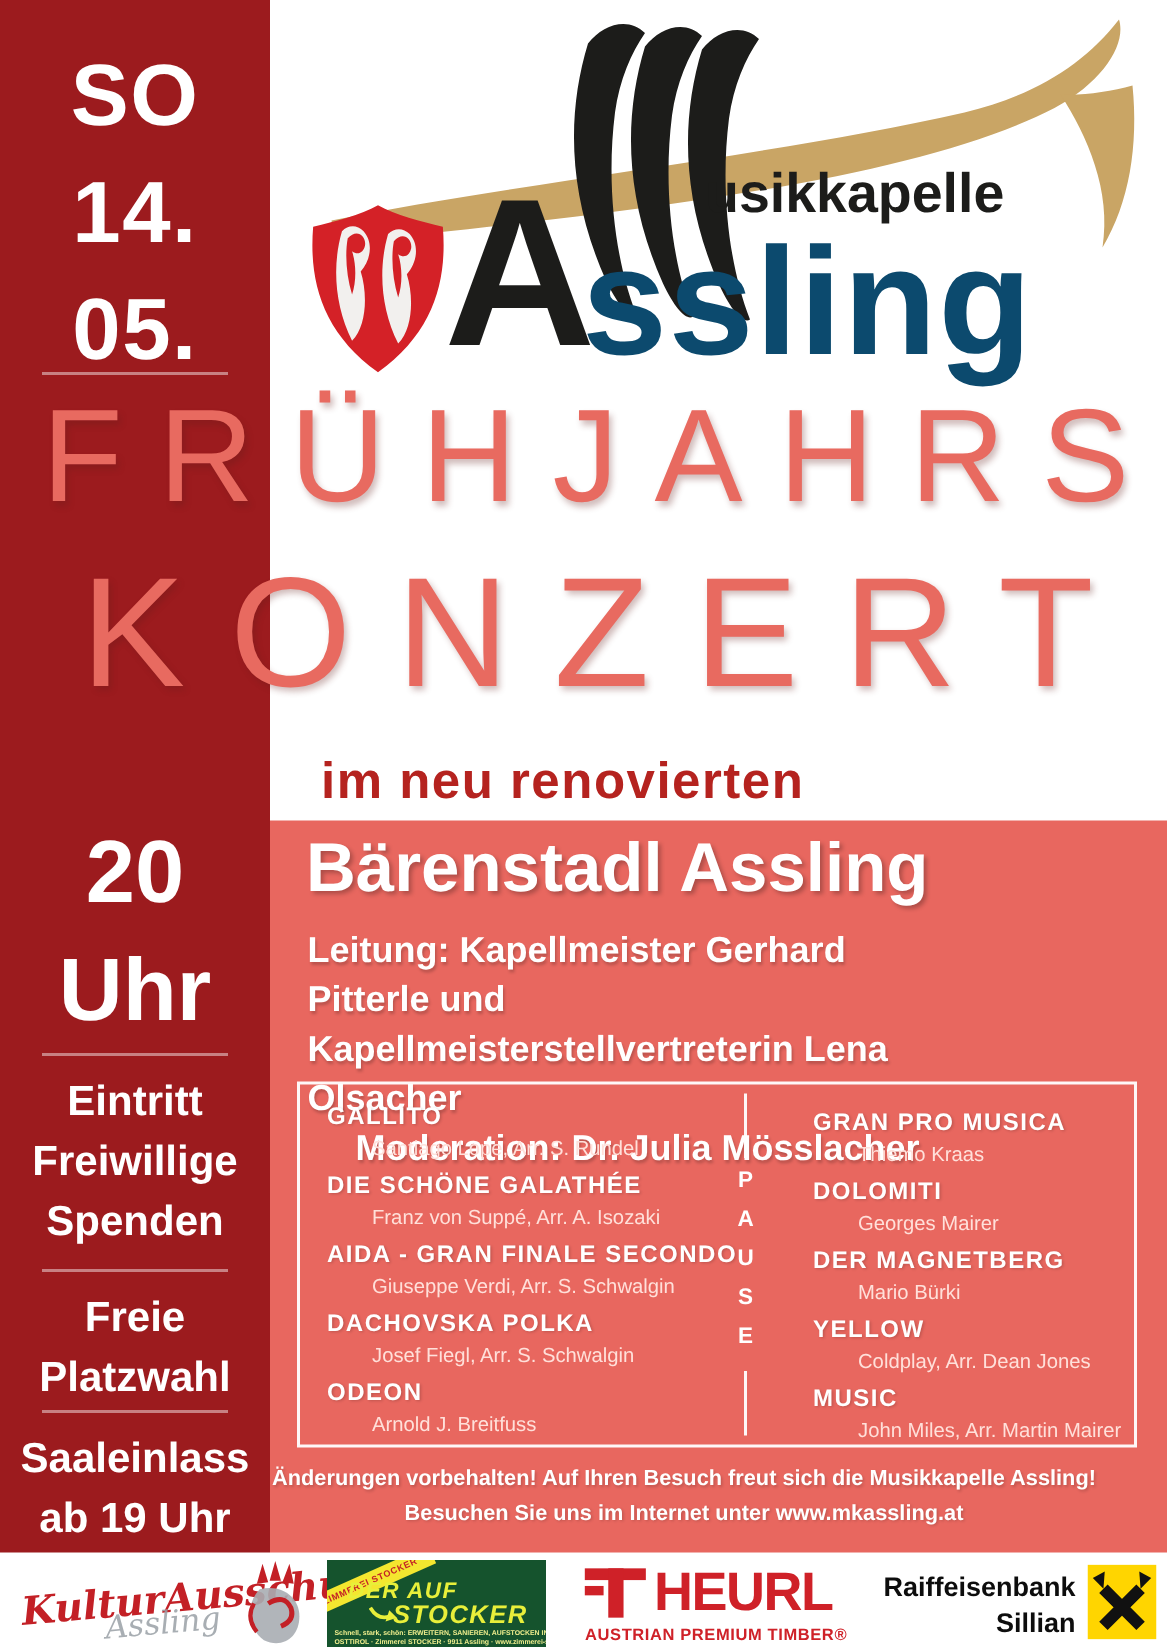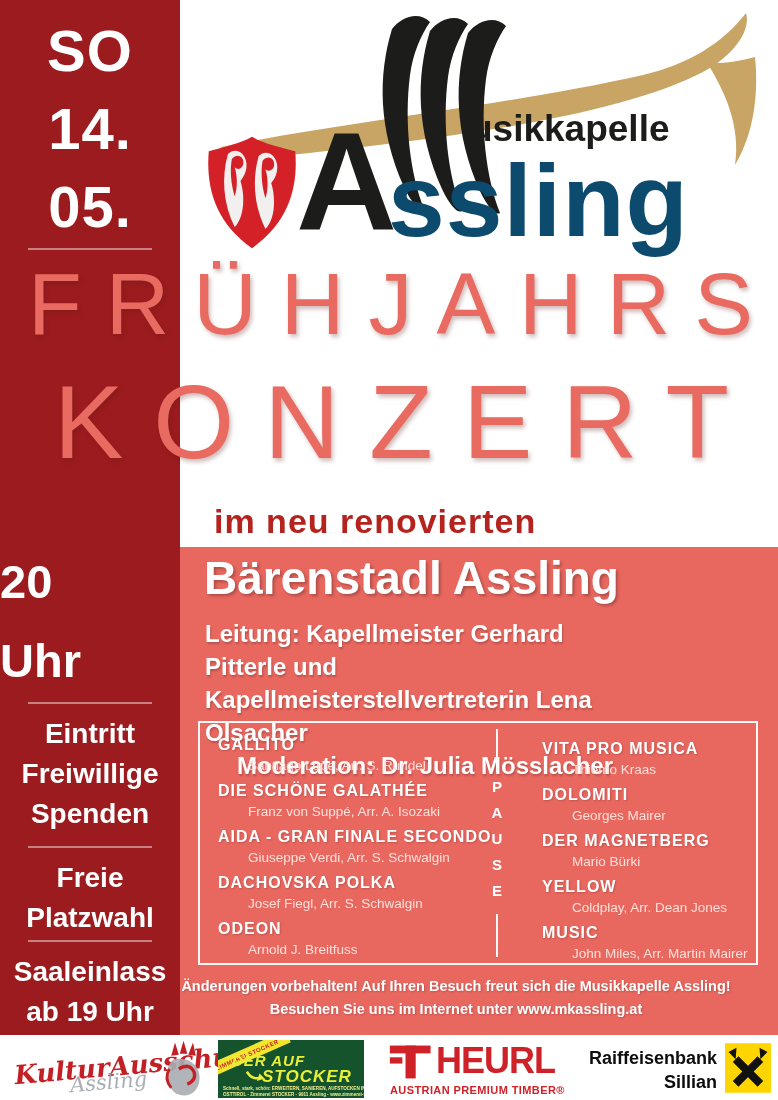--- a/index.html
+++ b/index.html
@@ -1,26 +1,26 @@
 <!DOCTYPE html>
 <html><head>
 <meta charset="utf-8">
 <style>
   html,body{margin:0;padding:0;background:#e9e9e9;}
   .poster{position:relative;width:778px;height:1100px;background:#ffffff;overflow:hidden;
           font-family:"Liberation Sans",sans-serif;margin:0 auto;}
 
   
   .sidebar{position:absolute;left:0;top:0;width:180px;height:1035px;background:#9c1b1e;color:#fff;}
-  .sb-date{position:absolute;top:12px;left:0;width:100%;text-align:center;
+  .sb-date{position:absolute;top:25px;left:0;width:100%;text-align:center;
            font-size:58px;font-weight:700;line-height:78px;letter-spacing:1px;}
   .sb-rule{position:absolute;left:28px;width:124px;height:2px;background:rgba(255,255,255,.45);}
   .r1{top:248px}.r2{top:702px}.r3{top:846px}.r4{top:940px}
-  .sb-time{position:absolute;top:542px;left:0;width:100%;text-align:left;
-           font-size:47px;font-weight:700;line-height:79px;}
+  .sb-time{position:absolute;top:542px;left:0;width:100%;text-align:center;
+           font-size:59px;font-weight:700;line-height:79px;}
   .sb-small{position:absolute;left:0;width:100%;text-align:center;
             font-size:28px;font-weight:700;line-height:40px;}
   .sb-entry{top:714px}.sb-seat{top:858px}.sb-adm{top:952px}
 
   
   .logo-svg{position:absolute;left:195px;top:5px;width:575px;height:250px;}
   .z1{z-index:1}.z3{z-index:3}
   .logo-a{position:absolute;left:296px;top:112px;z-index:2;font-size:140px;line-height:140px;
           font-weight:700;color:#1c1c1a;}
   .logo-top{position:absolute;left:470px;top:108px;z-index:4;font-size:37px;font-weight:700;color:#1c1c1a;}
@@ -187,21 +187,21 @@
       </div>
 
       <div class="pause-col">
         <div class="pline"></div>
         <div class="pause-text">PAUSE</div>
         <div class="pline"></div>
       </div>
 
       <div class="col-r">
         <div class="entry">
-          <div class="etitle">VITA PRO MUSICA</div>
+          <div class="etitle">GRAN PRO MUSICA</div>
           <div class="ecredit">Thiemo Kraas</div>
         </div>
         <div class="entry">
           <div class="etitle">DOLOMITI</div>
           <div class="ecredit">Georges Mairer</div>
         </div>
         <div class="entry">
           <div class="etitle">DER MAGNETBERG</div>
           <div class="ecredit">Mario Bürki</div>
         </div>

